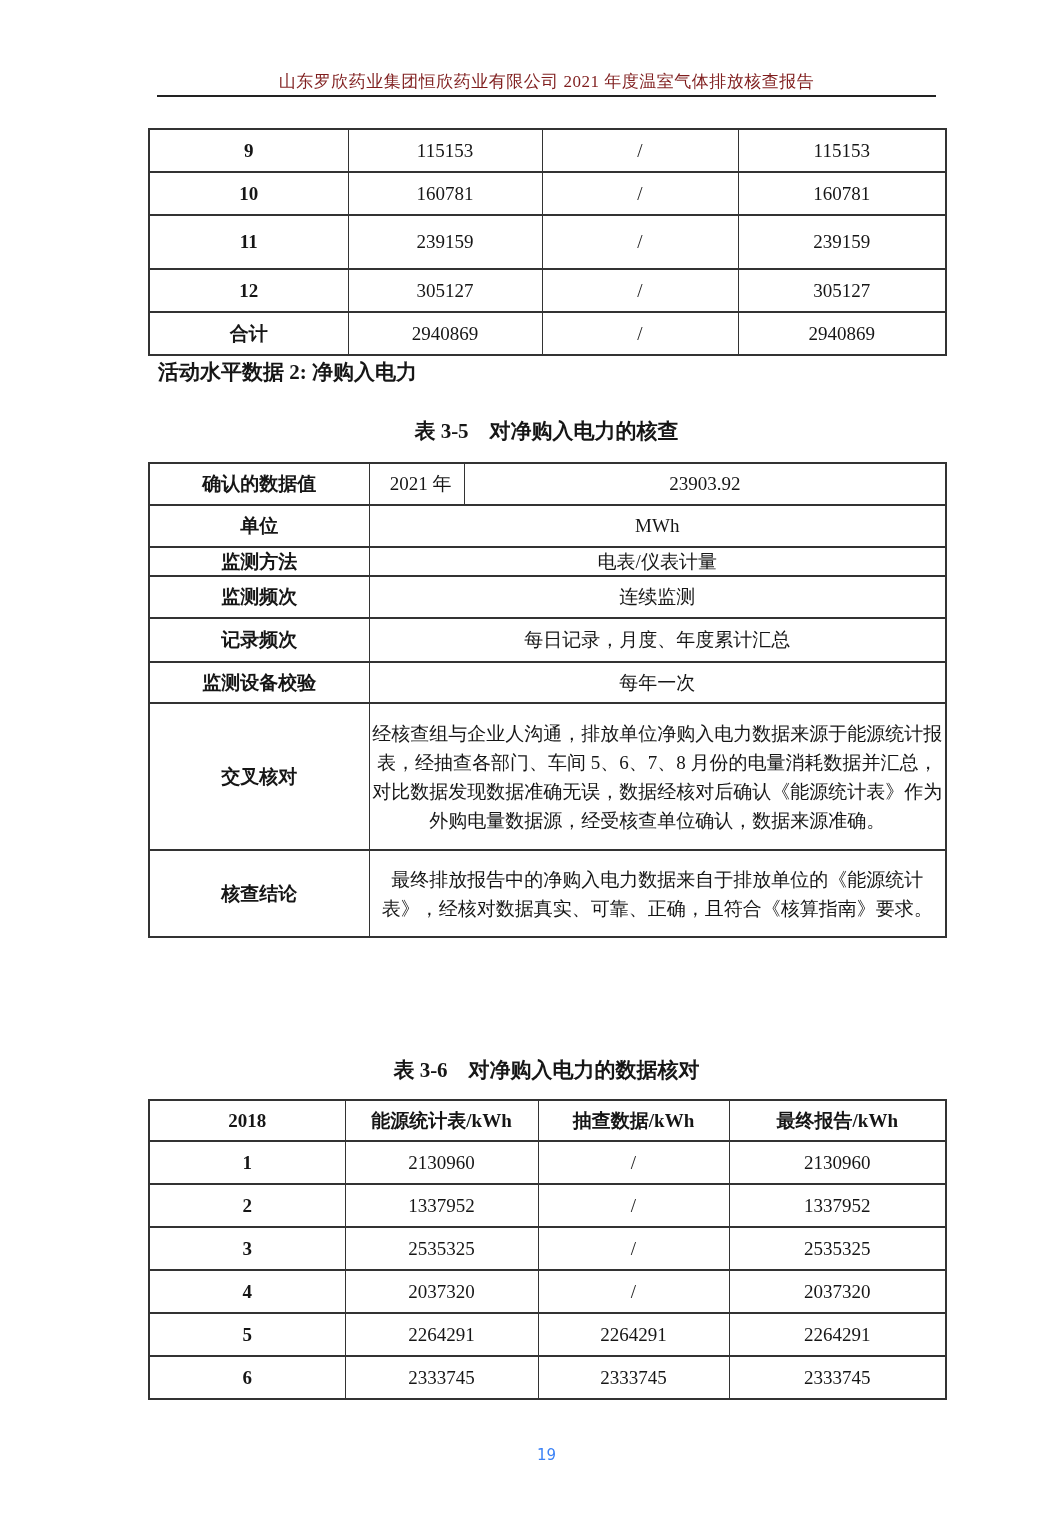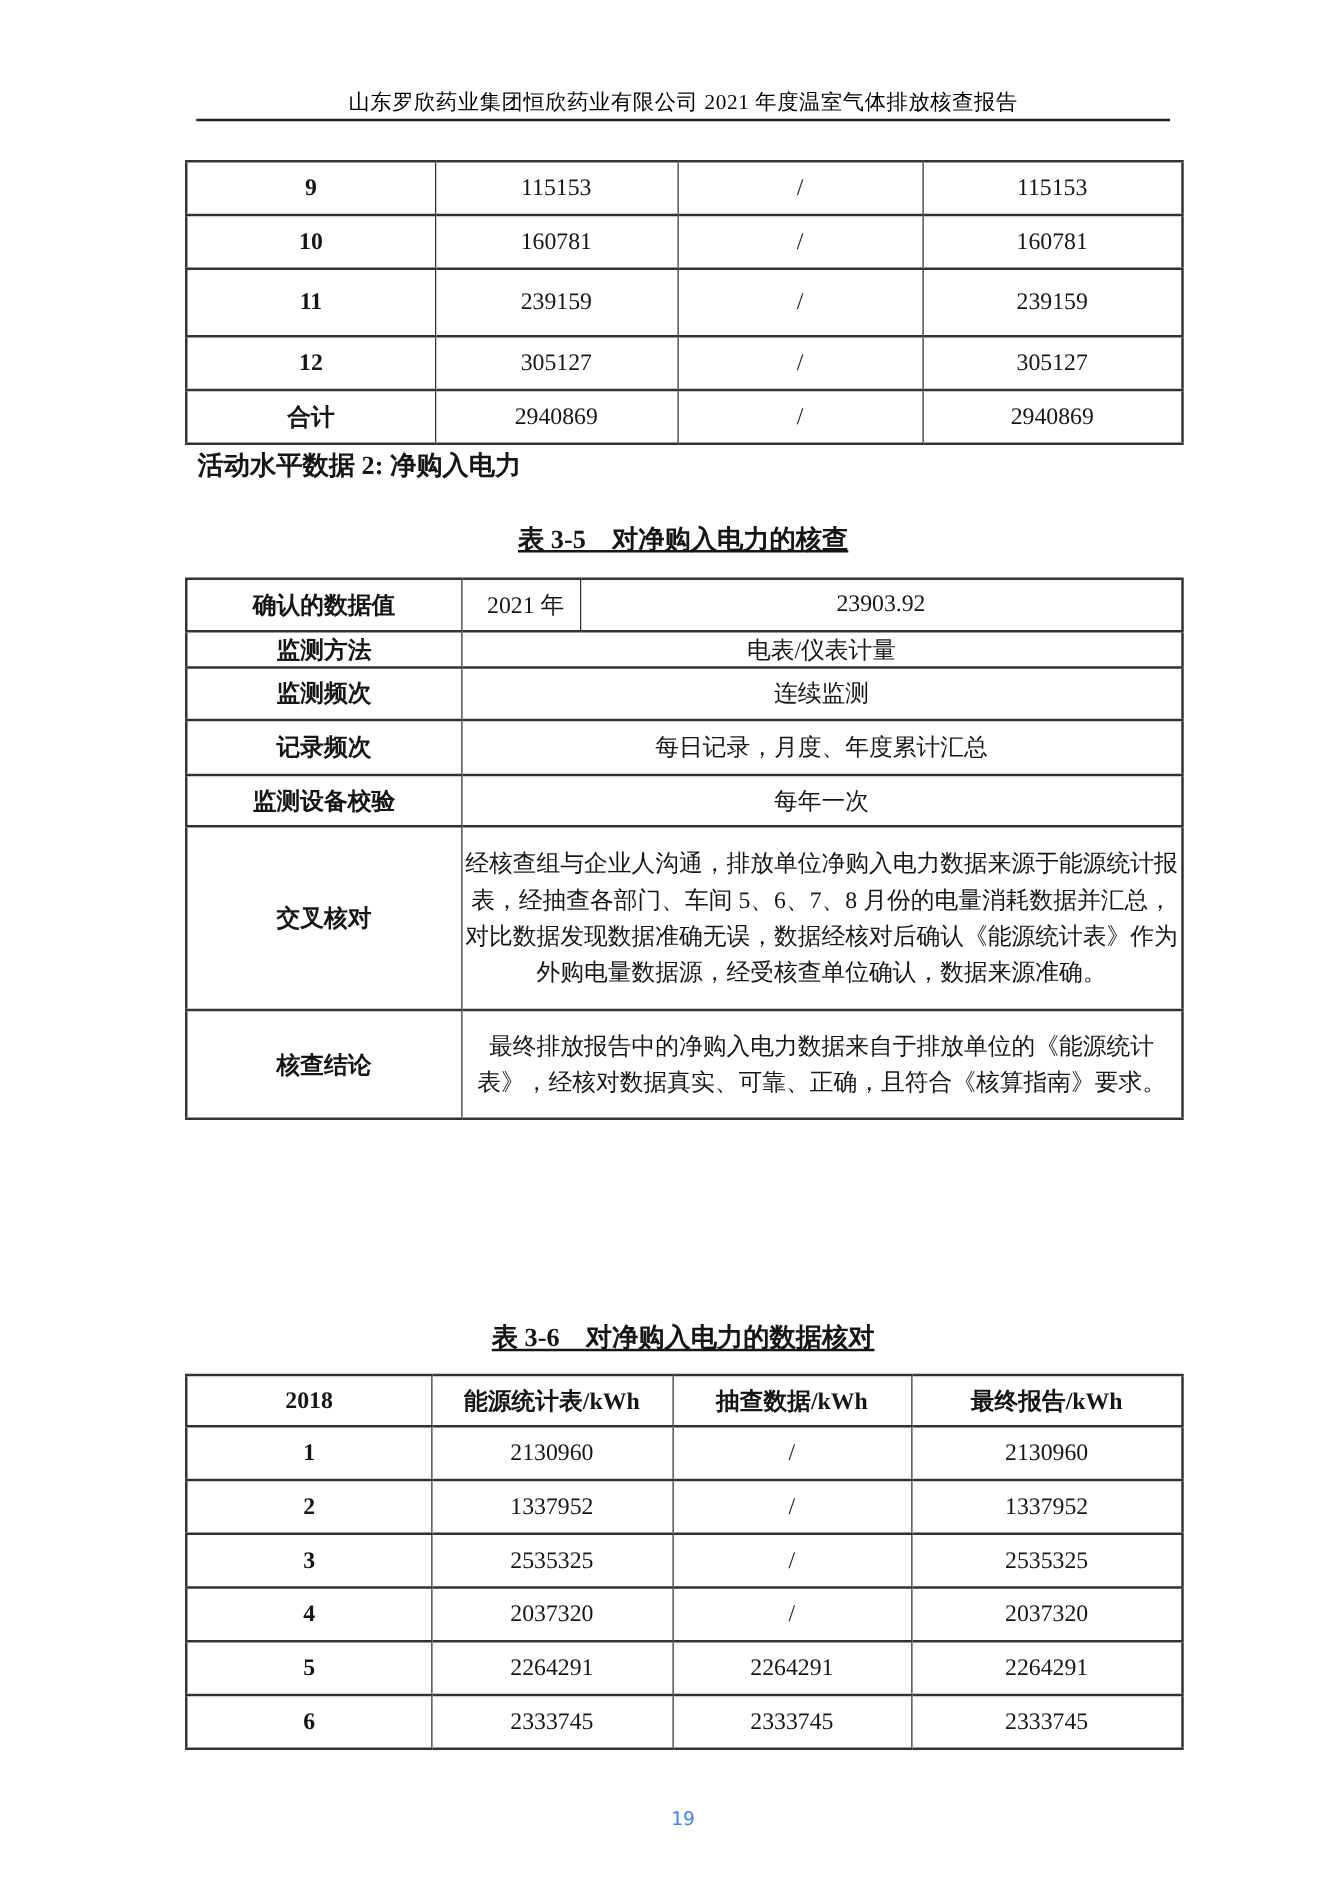--- a/index.html
+++ b/index.html
@@ -3,21 +3,21 @@
 <meta charset="utf-8">
 <style>
   html,body { margin:0; padding:0; background:#ffffff; }
   .page {
     position:relative; width:1060px; height:1516px; background:#ffffff;
     font-family:"Liberation Serif","DejaVu Serif",serif; color:#161616;
     overflow:hidden;
   }
   .header-title {
     position:absolute; top:70px; left:148px; width:797px;
-    text-align:center; font-size:17px; letter-spacing:0.5px; color:#000000;
+    text-align:center; font-size:17px; letter-spacing:0.5px; color:#7f1d1d;
   }
   .header-rule {
     position:absolute; top:95px; left:157px; width:779px; height:0;
     border-top:2px solid #222222;
   }
   .doc-table {
     position:absolute; border-collapse:collapse; table-layout:fixed;
     width:797px; left:148px; border:2px solid #333333;
   }
   .doc-table td {
@@ -29,21 +29,21 @@
   .left-pad { text-align:left; padding-left:12px; }
   .para {
     text-align:justify; padding:4px 10px 4px 12px; line-height:29px;
     vertical-align:middle;
   }
   .section-heading {
     position:absolute; top:358px; left:158px; font-size:21px; font-weight:bold;
   }
   .table-title {
     position:absolute; left:148px; width:797px; text-align:center;
-    font-size:21px; font-weight:bold;text-decoration:underline;
+    font-size:21px; font-weight:bold;
   }
   #title-35 { top:417px; }
   #title-36 { top:1056px; }
   #table-monthly { top:128px; }
   #table-35 { top:462px; }
   #table-36 { top:1099px; }
   .page-number {
     position:absolute; top:1446px; left:148px; width:797px; text-align:center;
     font-size:15px; font-family:"DejaVu Sans","Liberation Sans",sans-serif;
     color:#3b82f6;
@@ -106,20 +106,24 @@
     <colgroup>
         <col style="width:220px">
         <col style="width:95px">
         <col style="width:482px">
       </colgroup>
     <tbody>
       <tr style="height:42px">
         <td class="b">确认的数据值</td>
         <td class="left-pad" style="padding-left:8px">2021 年</td>
         <td>23903.92</td>
+      </tr>
+      <tr style="height:42px">
+        <td class="b">单位</td>
+        <td class="left-pad" colspan="2">MWh</td>
       </tr>
       <tr style="height:29px">
         <td class="b">监测方法</td>
         <td class="left-pad" colspan="2">电表/仪表计量</td>
       </tr>
       <tr style="height:42px">
         <td class="b">监测频次</td>
         <td class="left-pad" colspan="2">连续监测</td>
       </tr>
       <tr style="height:44px">

